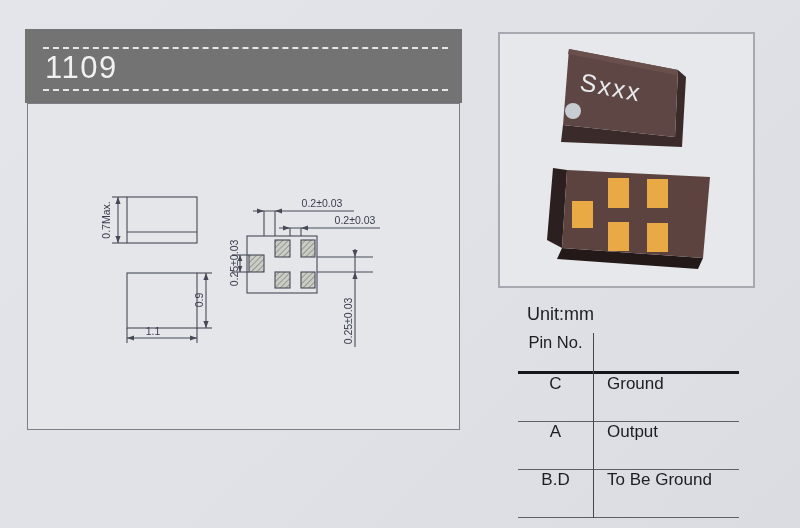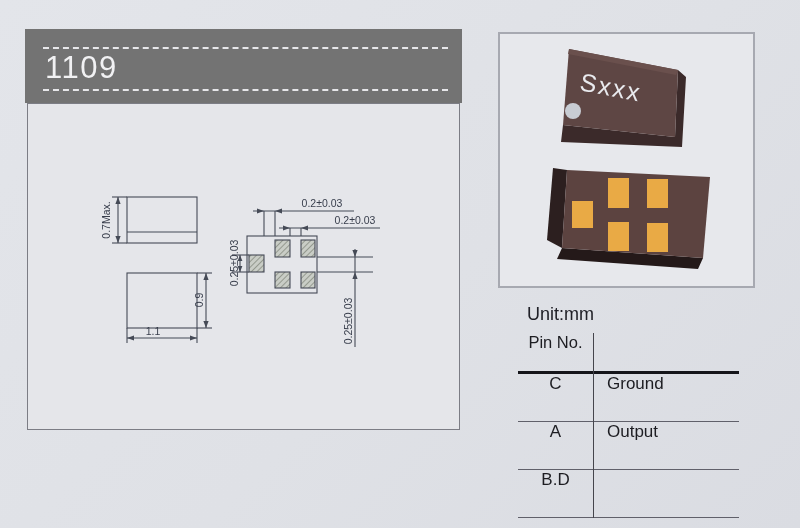--- a/index.html
+++ b/index.html
@@ -148,14 +148,15 @@
   <div class="trow">
     <div class="c1">C</div>
     <div class="c2">Ground</div>
   </div>
   <div class="trow">
     <div class="c1">A</div>
     <div class="c2">Output</div>
   </div>
   <div class="trow">
     <div class="c1">B.D</div>
+    <div class="c2">To Be Ground</div>
   </div>
 </div>
 
 </body></html>

